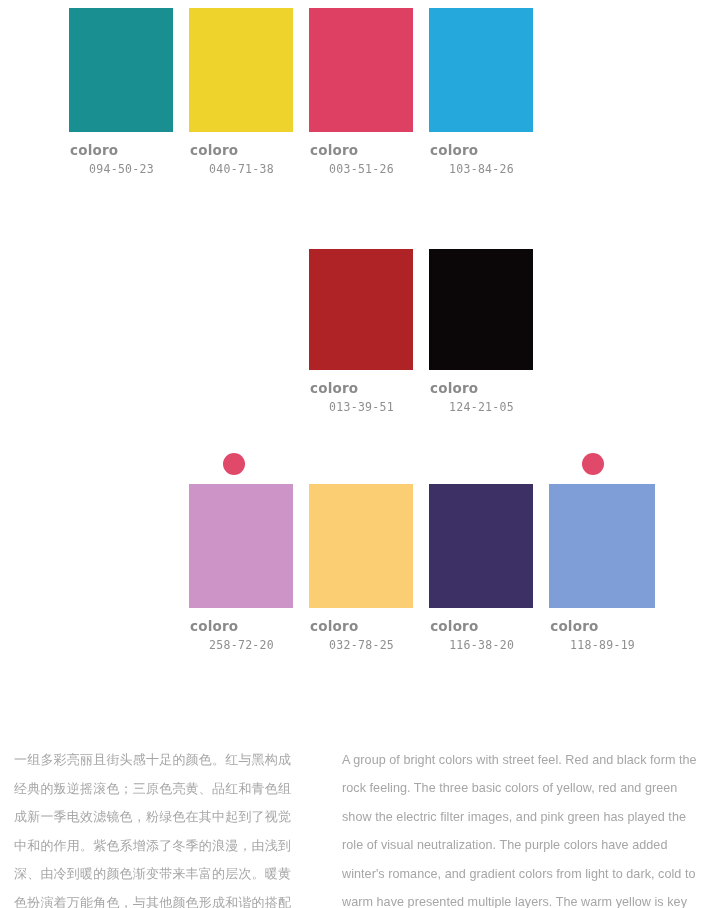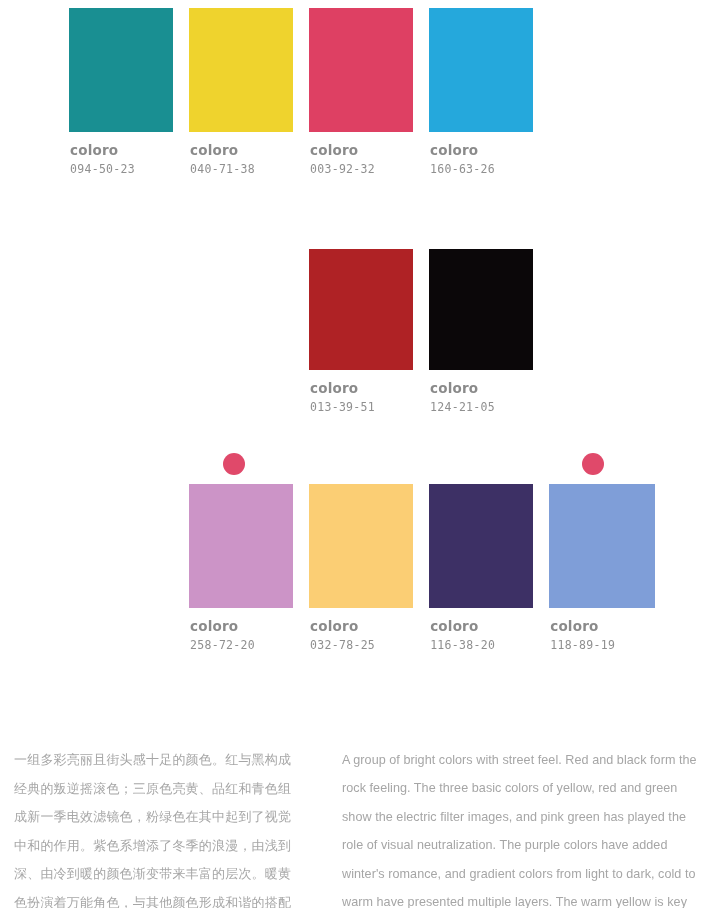--- a/index.html
+++ b/index.html
@@ -47,20 +47,21 @@
     margin: 0;
   }
 
   .swatch-code {
     font-family: "DejaVu Sans Mono", "Liberation Mono", monospace;
     font-size: 11.5px;
     letter-spacing: 0.3px;
     color: #8f8f8f;
     line-height: 1.1;
     margin-top: 5px;
+    text-align: center;
   }
 
   
   #row-one { left: 53px; top: 8px; width: 480px; }
   #row-one .swatch-chip { height: 124px; }
 
   
   #row-two { left: 293px; top: 249px; width: 240px; }
   #row-two .swatch-chip { height: 121px; }
 
@@ -124,28 +125,28 @@
     <div class="swatch-chip" style="background:#efd32d"></div>
     <div class="swatch-meta">
       <div class="swatch-brand">coloro</div>
       <div class="swatch-code">040-71-38</div>
     </div>
   </div>
   <div class="swatch-col" style="width:120px">
     <div class="swatch-chip" style="background:#de4063"></div>
     <div class="swatch-meta">
       <div class="swatch-brand">coloro</div>
-      <div class="swatch-code">003-92-32</div>
+      <div class="swatch-code">003-51-26</div>
     </div>
   </div>
   <div class="swatch-col" style="width:120px">
     <div class="swatch-chip" style="background:#25a8dc"></div>
     <div class="swatch-meta">
       <div class="swatch-brand">coloro</div>
-      <div class="swatch-code">160-63-26</div>
+      <div class="swatch-code">103-84-26</div>
     </div>
   </div>
 </div>
 
 <div class="palette-row" id="row-two">
   <div class="swatch-col" style="width:120px">
     <div class="swatch-chip" style="background:#af2225"></div>
     <div class="swatch-meta">
       <div class="swatch-brand">coloro</div>
       <div class="swatch-code">013-39-51</div>

